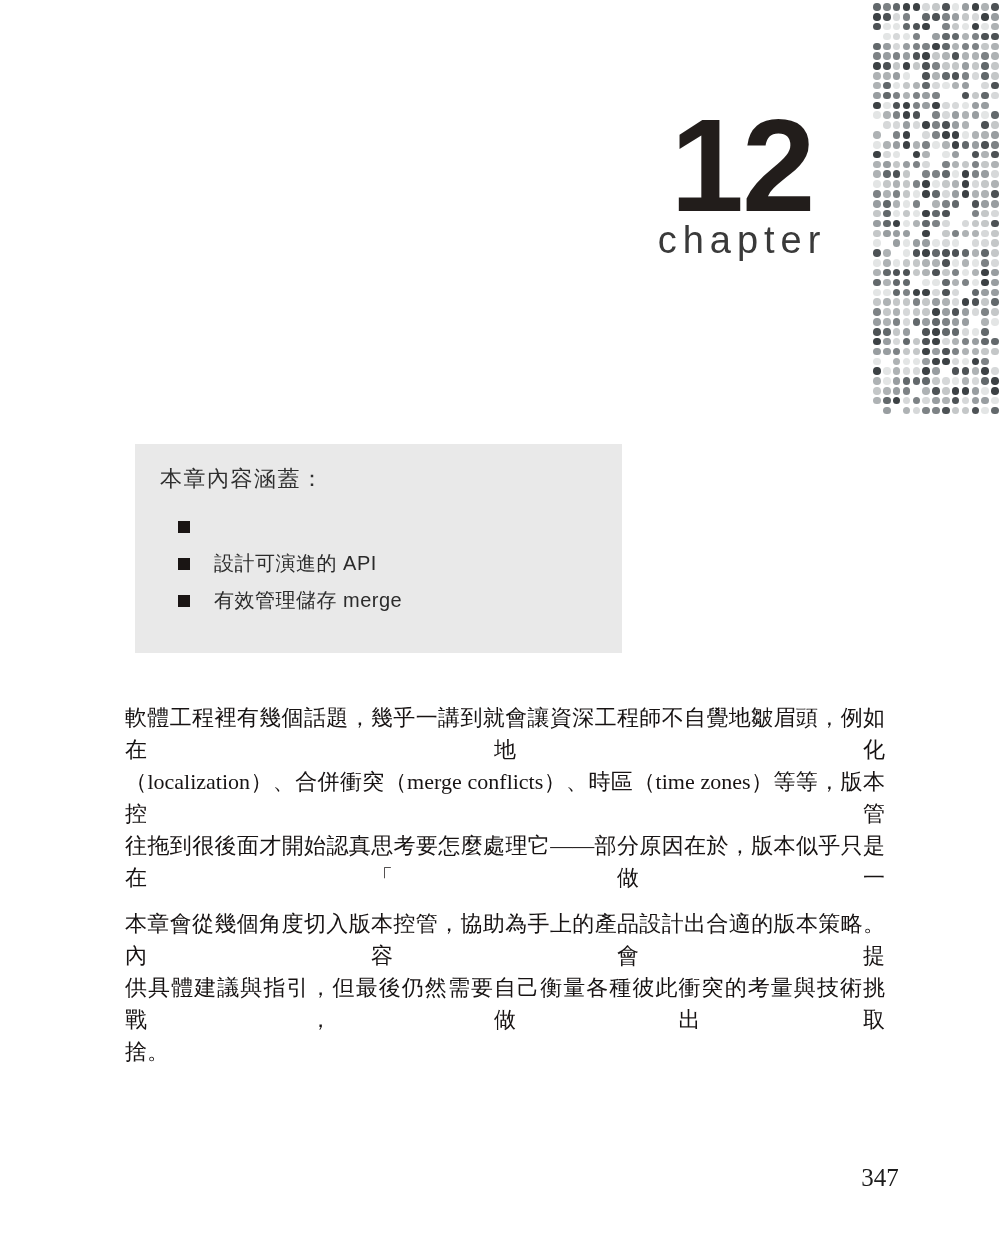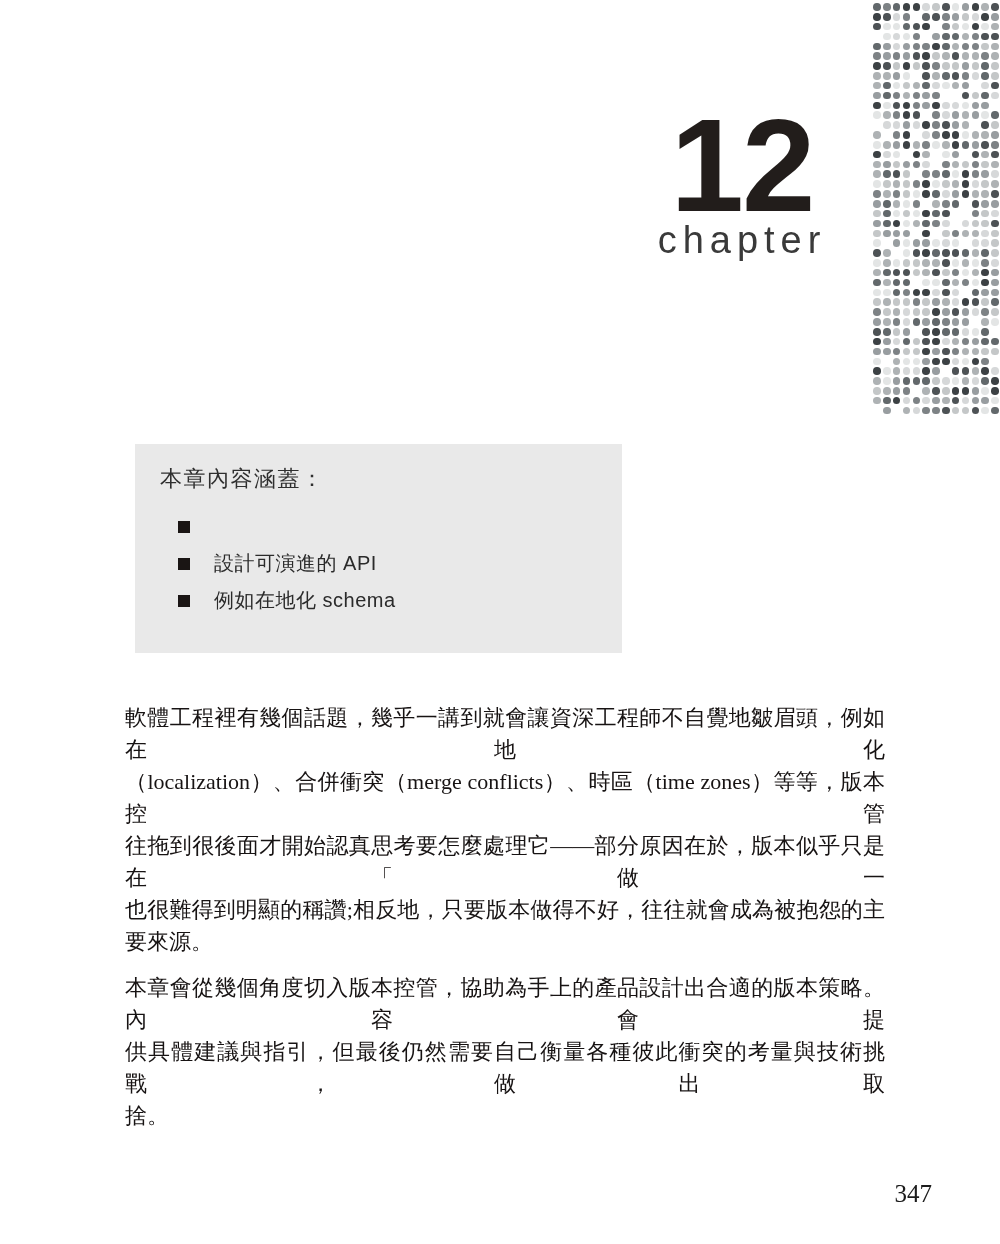--- a/index.html
+++ b/index.html
@@ -50,23 +50,23 @@
     position:absolute;left:125px;top:702px;width:760px;
     font-family:"Liberation Serif","DejaVu Serif",serif;
     font-size:22px;line-height:32px;color:#171313;
   }
   .para{margin:0 0 14px 0;}
   .line{text-align:justify;text-align-last:justify;}
   .line.lastline{text-align-last:auto;}
 
   
   .page-number{
-    position:absolute;left:828px;top:1164px;width:104px;text-align:right;
+    position:absolute;left:828px;top:1164px;width:104px;text-align:center;
     font-family:"Liberation Serif","DejaVu Serif",serif;
-    font-size:25px;color:#1c1c1c;margin-top:16px;
+    font-size:25px;color:#1c1c1c;
   }
 </style>
 </head>
 <body>
 
 <div class="page">
 
   <div class="dot-grid">
       <div class="dotcell">
         <div class="dot" style="background: rgb(98, 104, 107);"></div>
@@ -1639,31 +1639,30 @@
     <div class="box-list">
         <div class="box-item">
           <div class="bullet"></div>
         </div>
         <div class="box-item">
           <div class="bullet"></div>
           <div class="item-text">設計可演進的 API</div>
         </div>
         <div class="box-item">
           <div class="bullet"></div>
-          <div class="item-text">例如在地化 schema</div>
+          <div class="item-text">有效管理儲存 merge</div>
         </div>
       </div>
   </div>
 
   <div class="body-text">
       <div class="para">
         <div class="line">軟體工程裡有幾個話題，幾乎一講到就會讓資深工程師不自覺地皺眉頭，例如在地化</div>
         <div class="line">（localization）、合併衝突（merge conflicts）、時區（time zones）等等，版本控管</div>
         <div class="line">往拖到很後面才開始認真思考要怎麼處理它——部分原因在於，版本似乎只是在「做一</div>
-        <div class="line lastline">也很難得到明顯的稱讚;相反地，只要版本做得不好，往往就會成為被抱怨的主要來源。</div>
       </div>
       <div class="para">
         <div class="line">本章會從幾個角度切入版本控管，協助為手上的產品設計出合適的版本策略。內容會提</div>
         <div class="line">供具體建議與指引，但最後仍然需要自己衡量各種彼此衝突的考量與技術挑戰，做出取</div>
         <div class="line lastline">捨。</div>
       </div>
     </div>
 
   <div class="page-number">347</div>
 

